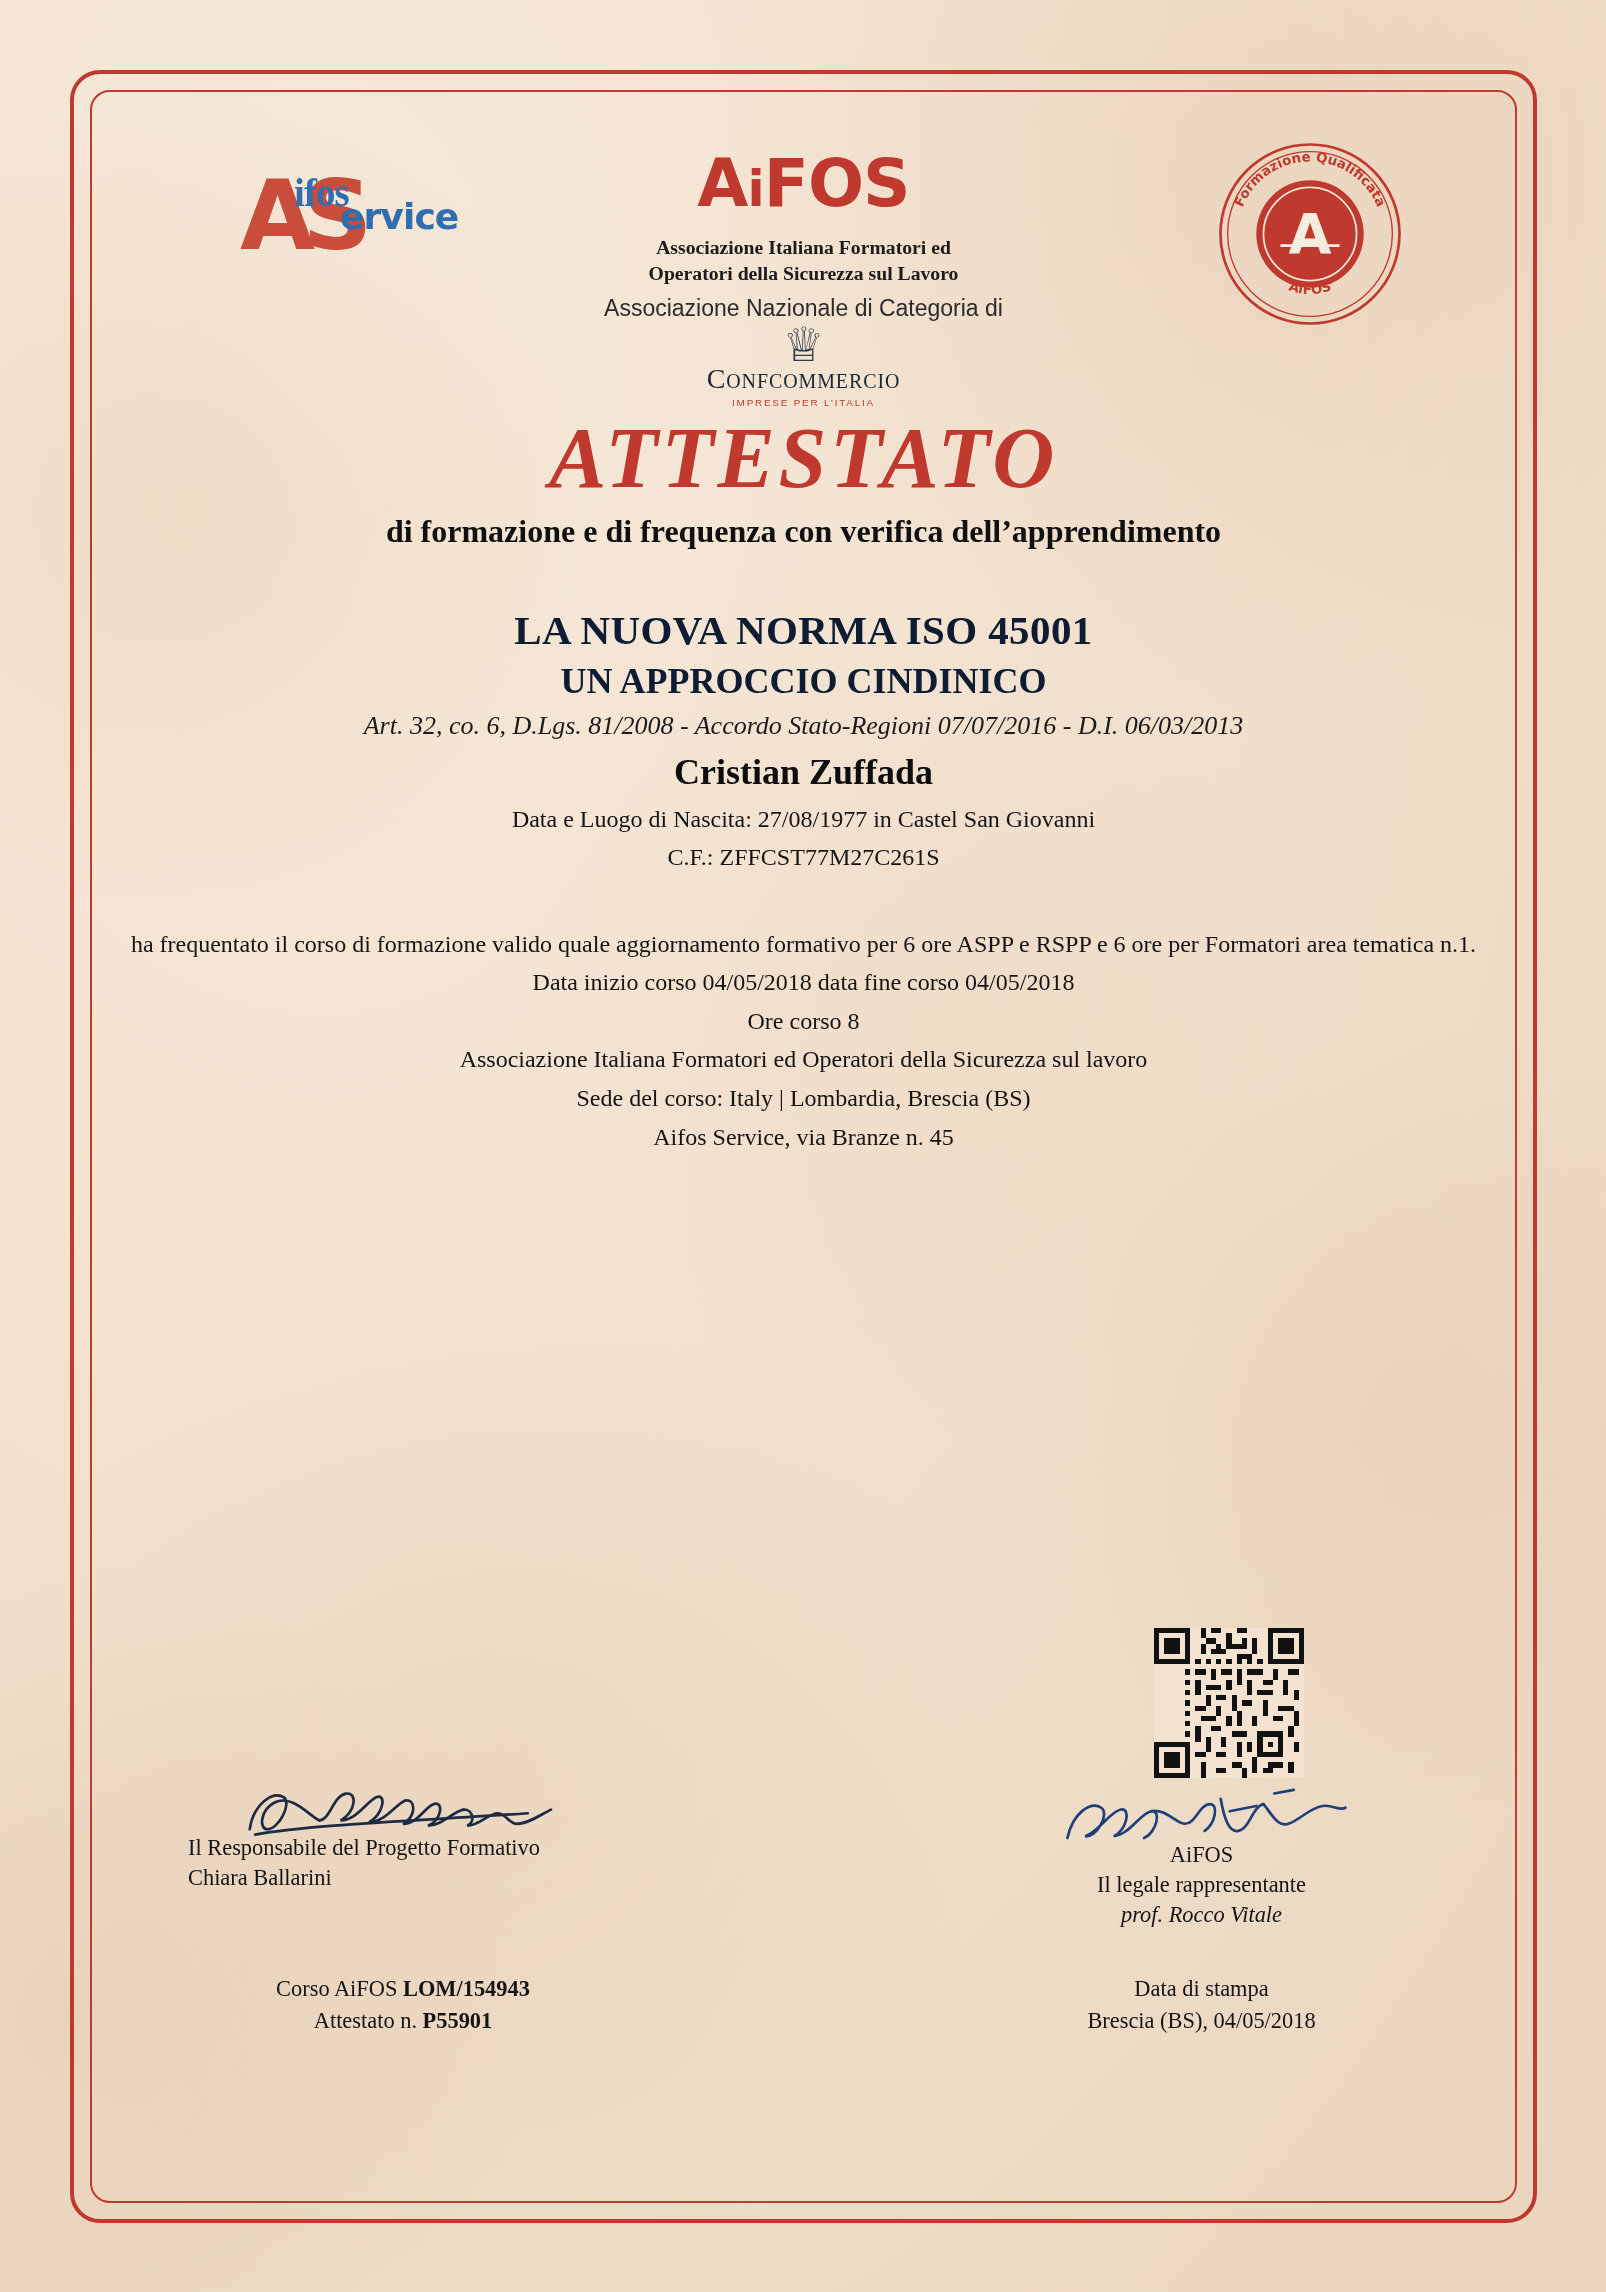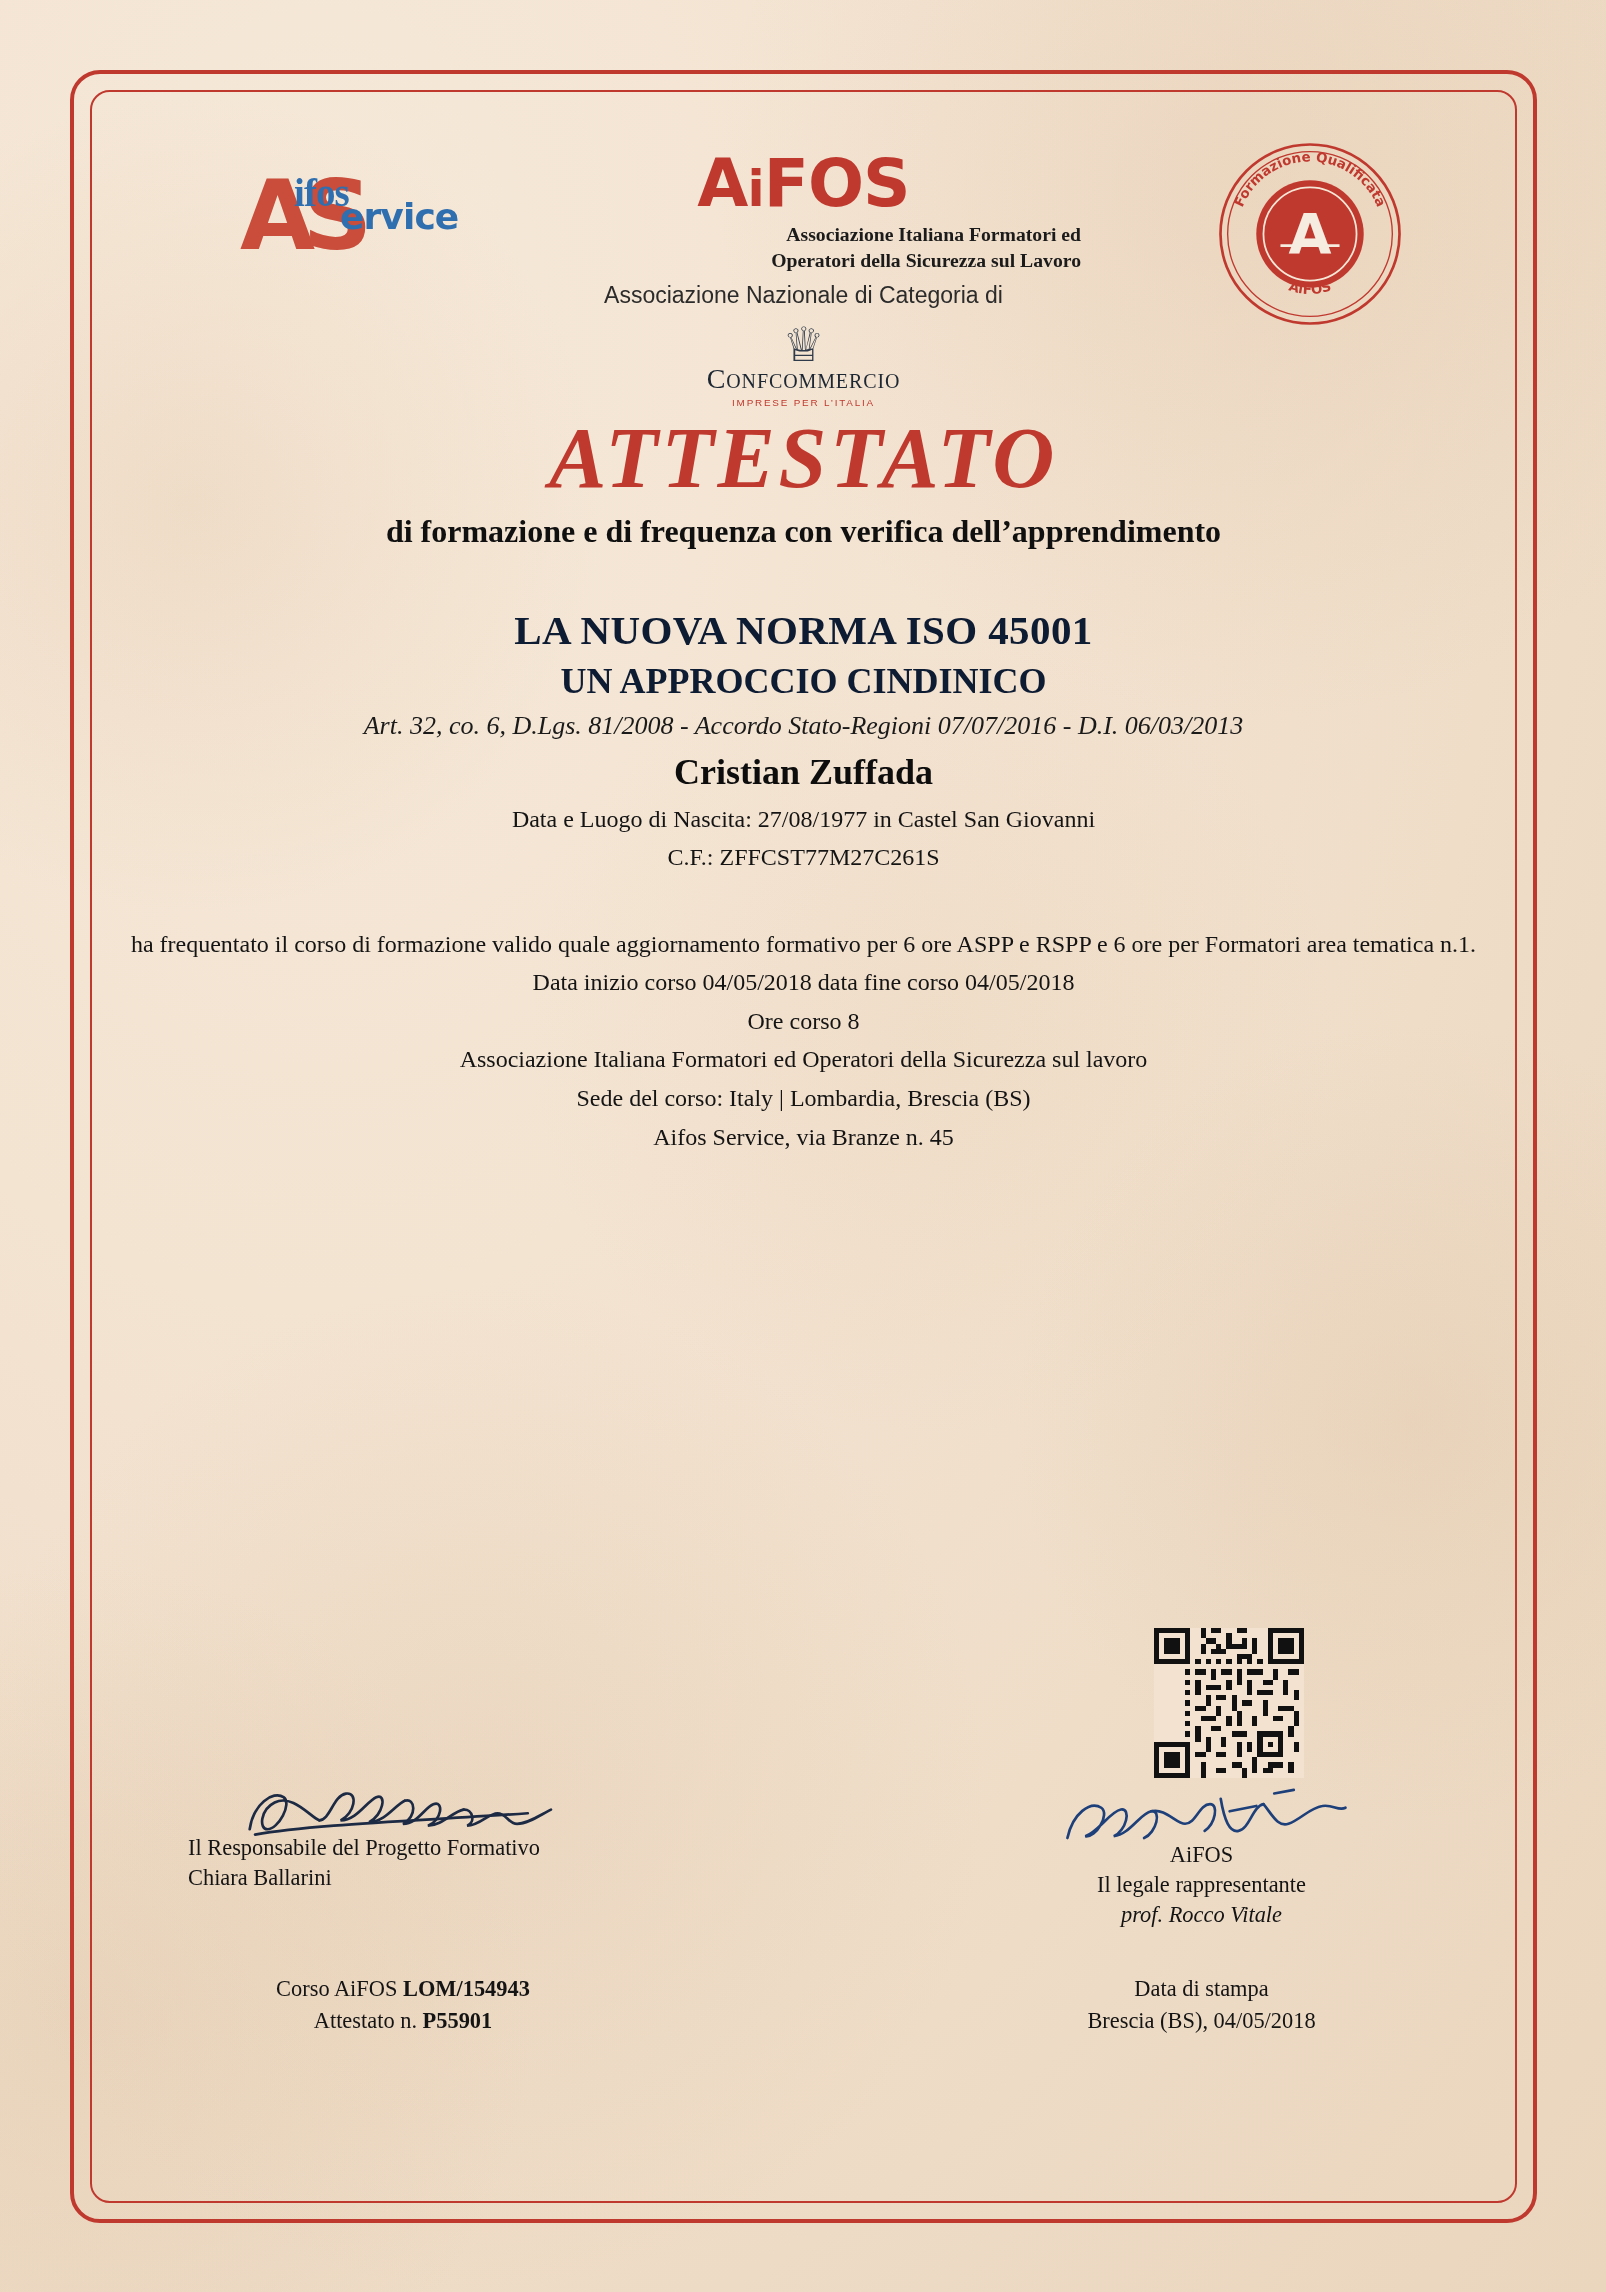--- a/index.html
+++ b/index.html
@@ -127,27 +127,26 @@
     font-size: 66px;
     font-weight: 700;
     color: #c0392f;
     letter-spacing: -0.9px;
     line-height: 1;
   }
   .aifos-word .lower {
     font-size: 50px;
   }
   .aifos-sub1 {
-    margin-top: 5px;
+    margin-top: 18px;
     font-family: "Liberation Serif", serif;
     font-weight: 700;
     font-size: 19.7px;
     color: #1b1b1b;
     line-height: 1.3;
-    text-align: right;
   }
   .aifos-sub2 {
     margin-top: 9px;
     font-family: "Liberation Sans", sans-serif;
     font-size: 23px;
     color: #2b2b2b;
   }
 
   
   .conf {

